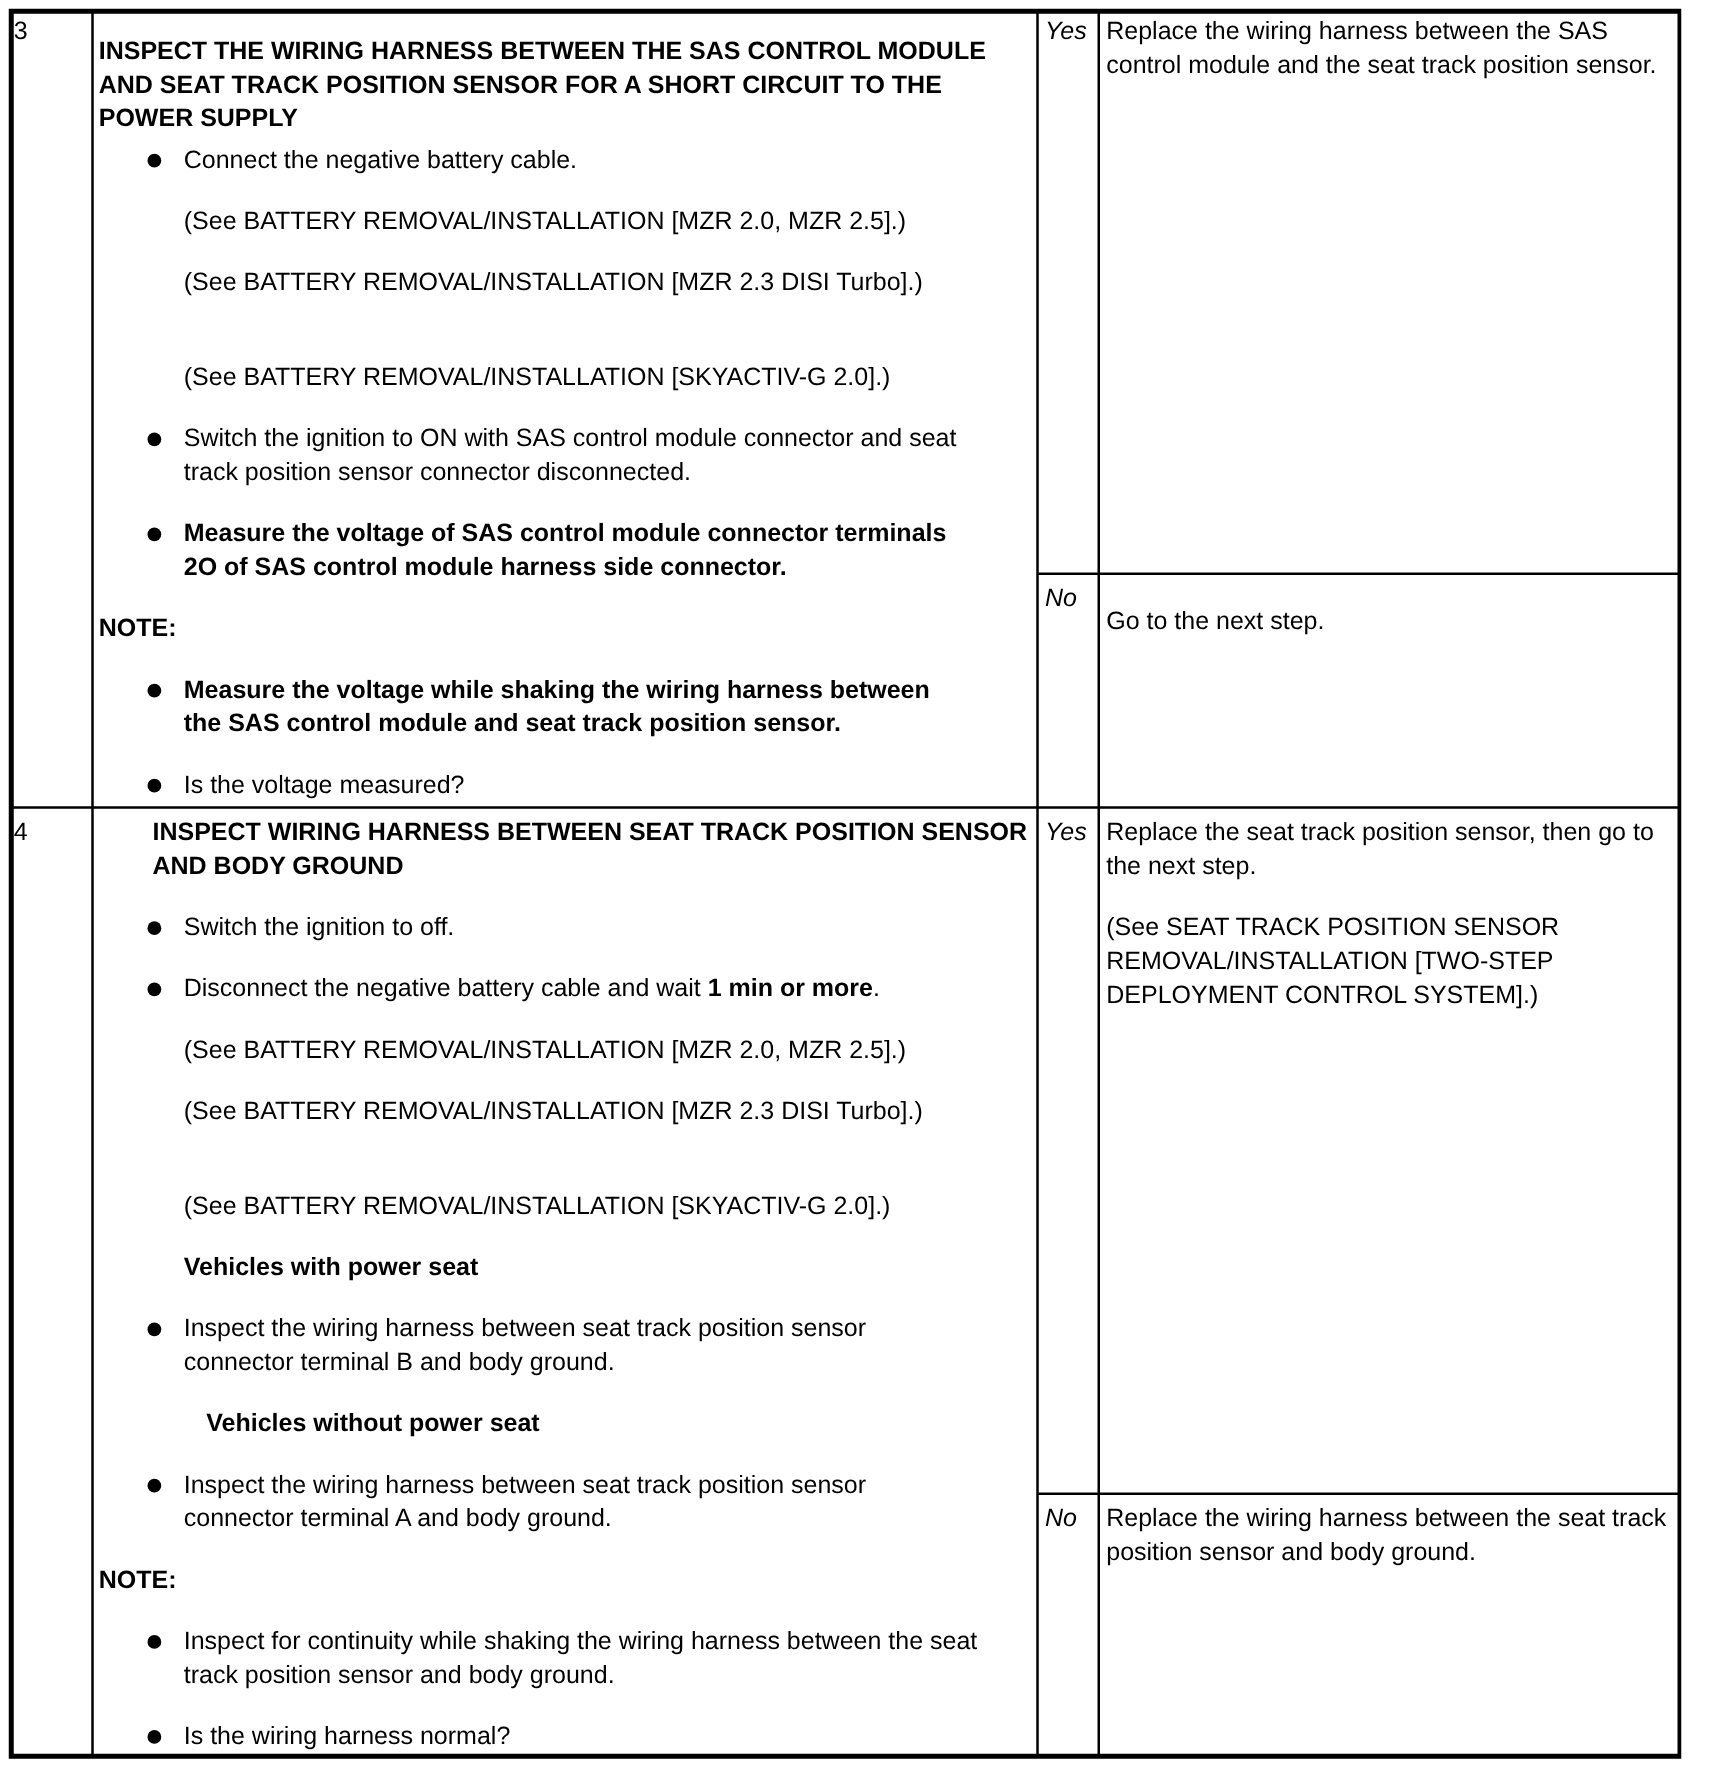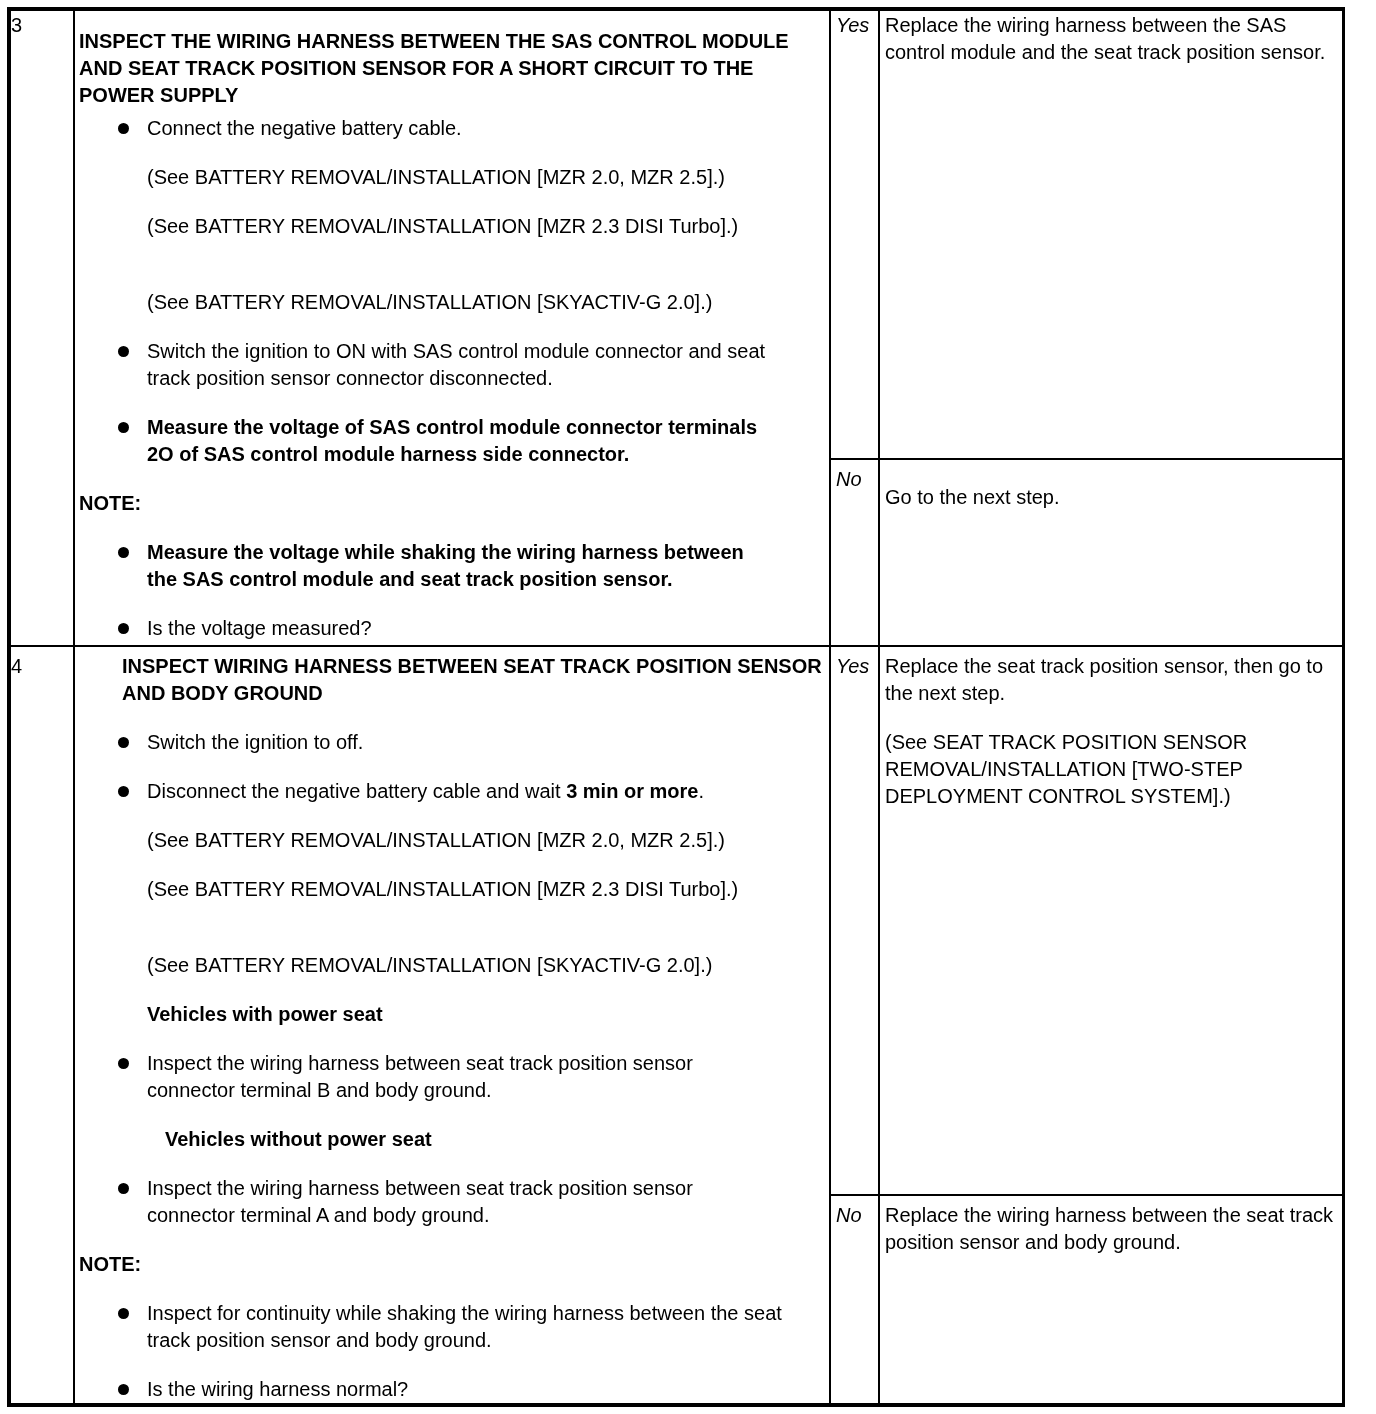--- a/index.html
+++ b/index.html
@@ -82,21 +82,21 @@
 <div>
   <div class="stepnum" style="top:653px;">4</div>
   <div class="title" style="top:653px; width:700px;margin-left:43px;">INSPECT WIRING HARNESS BETWEEN SEAT TRACK POSITION SENSOR AND BODY GROUND</div>
 
   <div class="bullet-item" style="top:729px;">
     <span class="bullet-dot"></span>
     <span class="bullet-text">Switch the ignition to off.</span>
   </div>
   <div class="bullet-item" style="top:778px;">
     <span class="bullet-dot"></span>
-    <span class="bullet-text"><span>Disconnect the negative battery cable and wait </span><b>3 min or more</b><span>.</span></span>
+    <span class="bullet-text"><span>Disconnect the negative battery cable and wait </span><b>1 min or more</b><span>.</span></span>
   </div>
   <div class="indent-text" style="top:827px;">(See BATTERY REMOVAL/INSTALLATION [MZR 2.0, MZR 2.5].)</div>
   <div class="indent-text" style="top:876px; width:600px;">(See BATTERY REMOVAL/INSTALLATION [MZR 2.3 DISI Turbo].)</div>
   <div class="indent-text" style="top:952px;">(See BATTERY REMOVAL/INSTALLATION [SKYACTIV-G 2.0].)</div>
   <div class="indent-text" style="top:1001px; font-weight:bold;">Vehicles with power seat</div>
 
   <div class="bullet-item" style="top:1050px;">
     <span class="bullet-dot"></span>
     <span class="bullet-text" style="width:620px;">Inspect the wiring harness between seat track position sensor connector terminal B and body ground.</span>
   </div>

